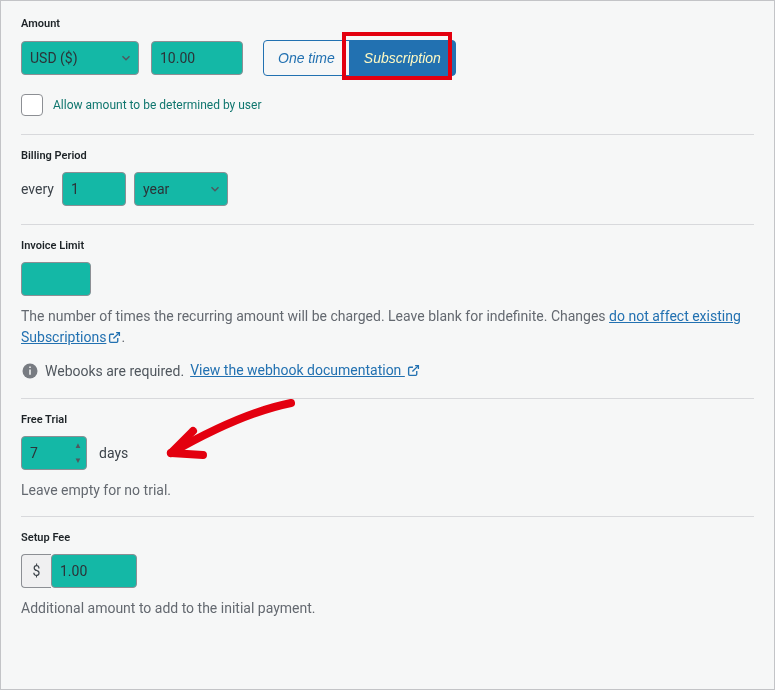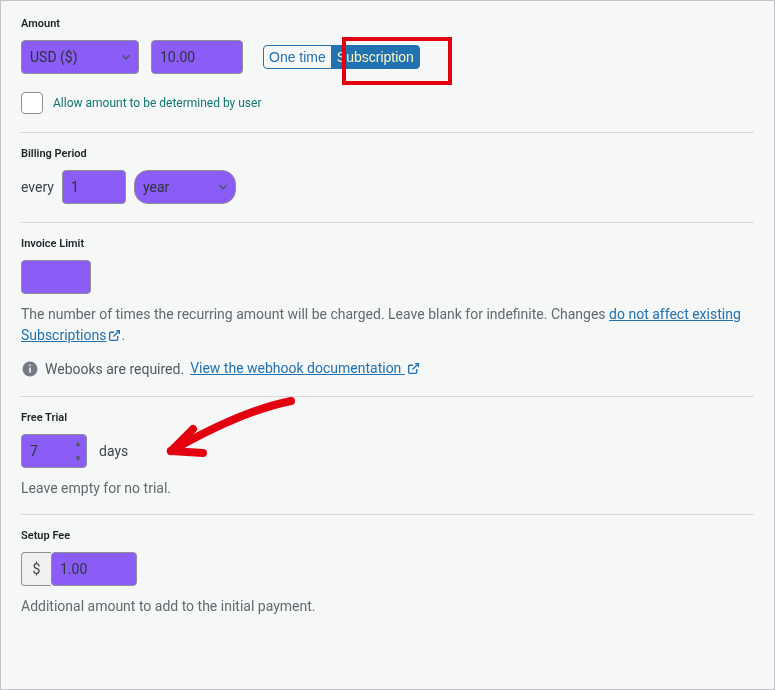--- a/index.html
+++ b/index.html
@@ -31,48 +31,49 @@
     font-size: 11px;
     display: block;
     margin-bottom: 10px;
   }
   .row { display: flex; align-items: center; gap: 8px; }
   .row.gap12 { gap: 12px; }
   select, input[type="text"], input[type="number"] {
     height: 34px;
     border: 1px solid #8c8f94;
     border-radius: 4px;
-    background: #8b5cf6;
+    background: #14b8a6;
     padding: 0 8px;
     font-size: 14px;
     color: #2c3338;
     font-family: inherit;
   }
   select { padding-right: 26px; }
   .select-wrap { position: relative; display: inline-block; }
   .select-wrap svg {
     position: absolute;
     right: 6px;
     top: 50%;
     transform: translateY(-50%);
     pointer-events: none;
   }
   .select-currency { width: 118px; appearance: none; -webkit-appearance: none; }
   .input-amount { width: 92px; }
   .btn-group { display: flex; margin-left: 8px; position: relative; }
   .btn-tab {
-    height: 24px;
-    padding: 0 5px;
+    height: 36px;
+    padding: 0 14px;
     border: 1px solid #2271b1;
     background: #f6f7f7;
     color: #2271b1;
     font-size: 14px;
     cursor: pointer;
     display: flex;
     align-items: center;
+    font-style: italic;
   }
   .btn-tab.left { border-radius: 4px 0 0 4px; }
   .btn-tab.right { border-radius: 0 4px 4px 0; margin-left: -1px; }
   .btn-tab.active { background: #2271b1; color: #fef9c3; }
   .highlight-box {
     position: absolute;
     border: 4px solid #e3000f;
     pointer-events: none;
   }
   .checkbox-row { display: flex; align-items: center; gap: 10px; margin-top: 18px; }
@@ -80,21 +81,21 @@
     width: 22px;
     height: 22px;
     border: 1px solid #8c8f94;
     border-radius: 4px;
     background: #fff;
     cursor: pointer;
   }
   .text-normal { font-size: 12px; color: #0f766e; }
   .every-txt { font-size: 14px; color: #3c434a; }
   .input-billing-count { width: 64px; text-align: left; }
-  .select-billing-unit { width: 102px; appearance: none; border-radius: 14px; -webkit-appearance: none; }
+  .select-billing-unit { width: 94px; appearance: none; -webkit-appearance: none; }
   .input-invoice { width: 70px; }
   .helper {
     font-size: 14px;
     color: #646970;
     margin-top: 10px;
     line-height: 1.5;
   }
   .helper a, .link {
     color: #2271b1;
     text-decoration: underline;

